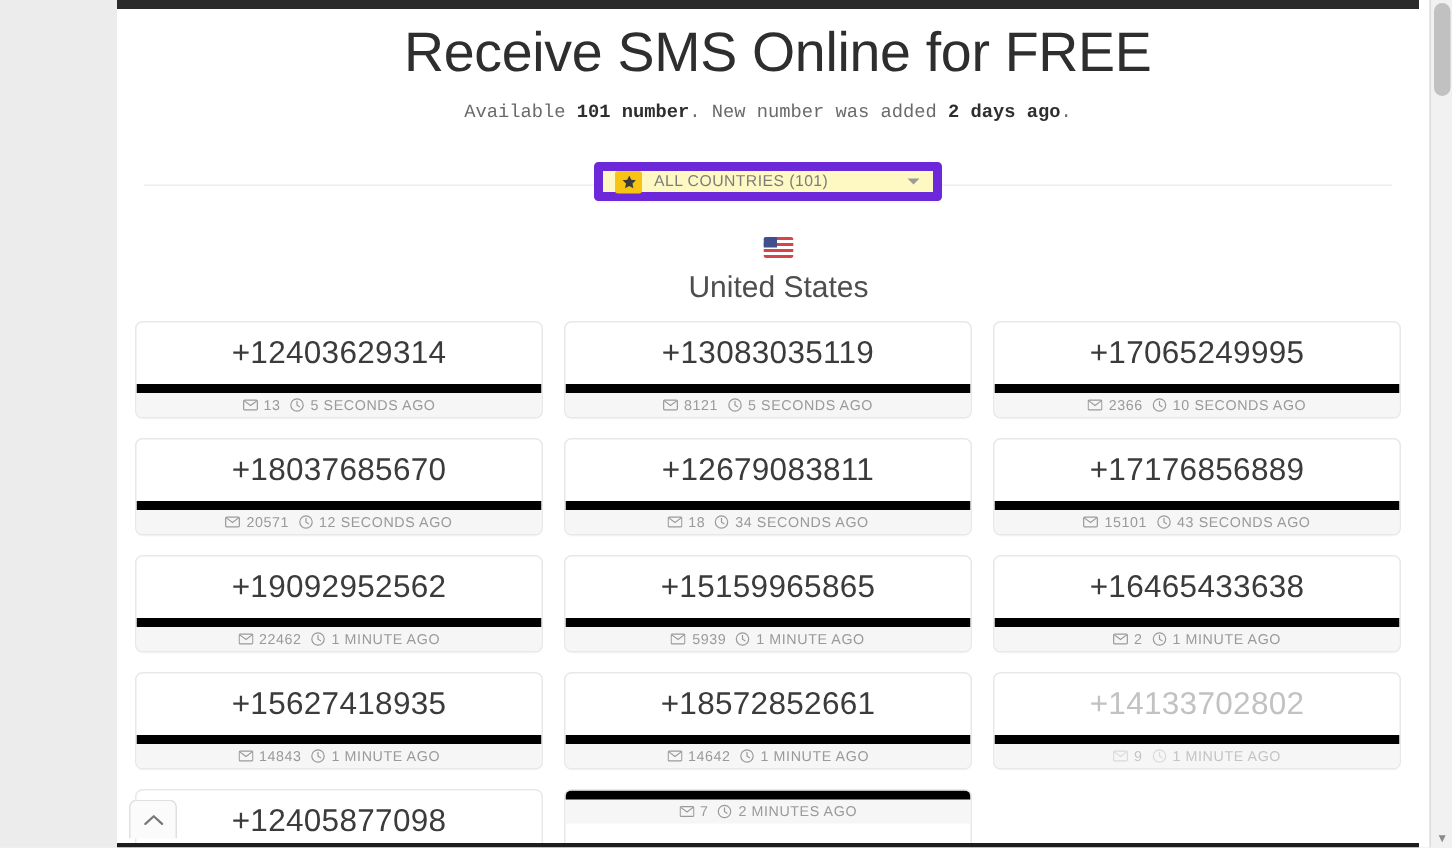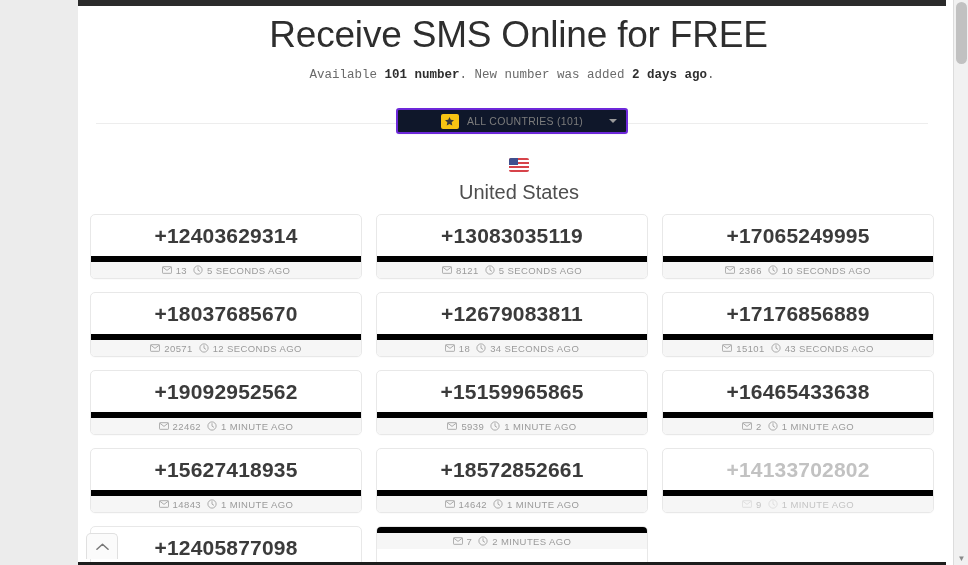--- a/index.html
+++ b/index.html
@@ -58,28 +58,27 @@
     left:0; right:0; top:15px;
     height:1px;
     background:#ededed;
   }
   .country-select {
     position:absolute;
     left:50%;
     transform:translateX(-50%);
     top:0;
     width:232px; height:26px;
-    background:#0f172a;
-    border:2px solid #6d28d9;
+    background:#fef9c3;
+    border:6px solid #6d28d9;
     border-radius:3px;
     display:flex;
     align-items:center;
     padding:0 8px;
     box-shadow:0 1px 1px rgba(0,0,0,0.03);
-    justify-content:center;
   }
   .star-badge {
     width:18px; height:15px;
     background:#f8c413;
     border-radius:2px;
     display:flex;
     align-items:center;
     justify-content:center;
     flex:0 0 auto;
   }
@@ -149,21 +148,21 @@
     border-radius:5px;
     background:#ffffff;
     overflow:hidden;
     box-shadow:0 1px 1px rgba(0,0,0,0.02);
   }
   .card-number {
     text-align:center;
     font-size:21px;
     color:#3b3b3b;
     padding:9px 4px 8px;
-    font-weight:700;
+    font-weight:400;
     letter-spacing:0.2px;
   }
   .card-footer {
     background:#f6f6f6;
     border-top:6px solid #000000;
     height:22px;
     display:flex;
     align-items:center;
     justify-content:center;
     gap:6px;

